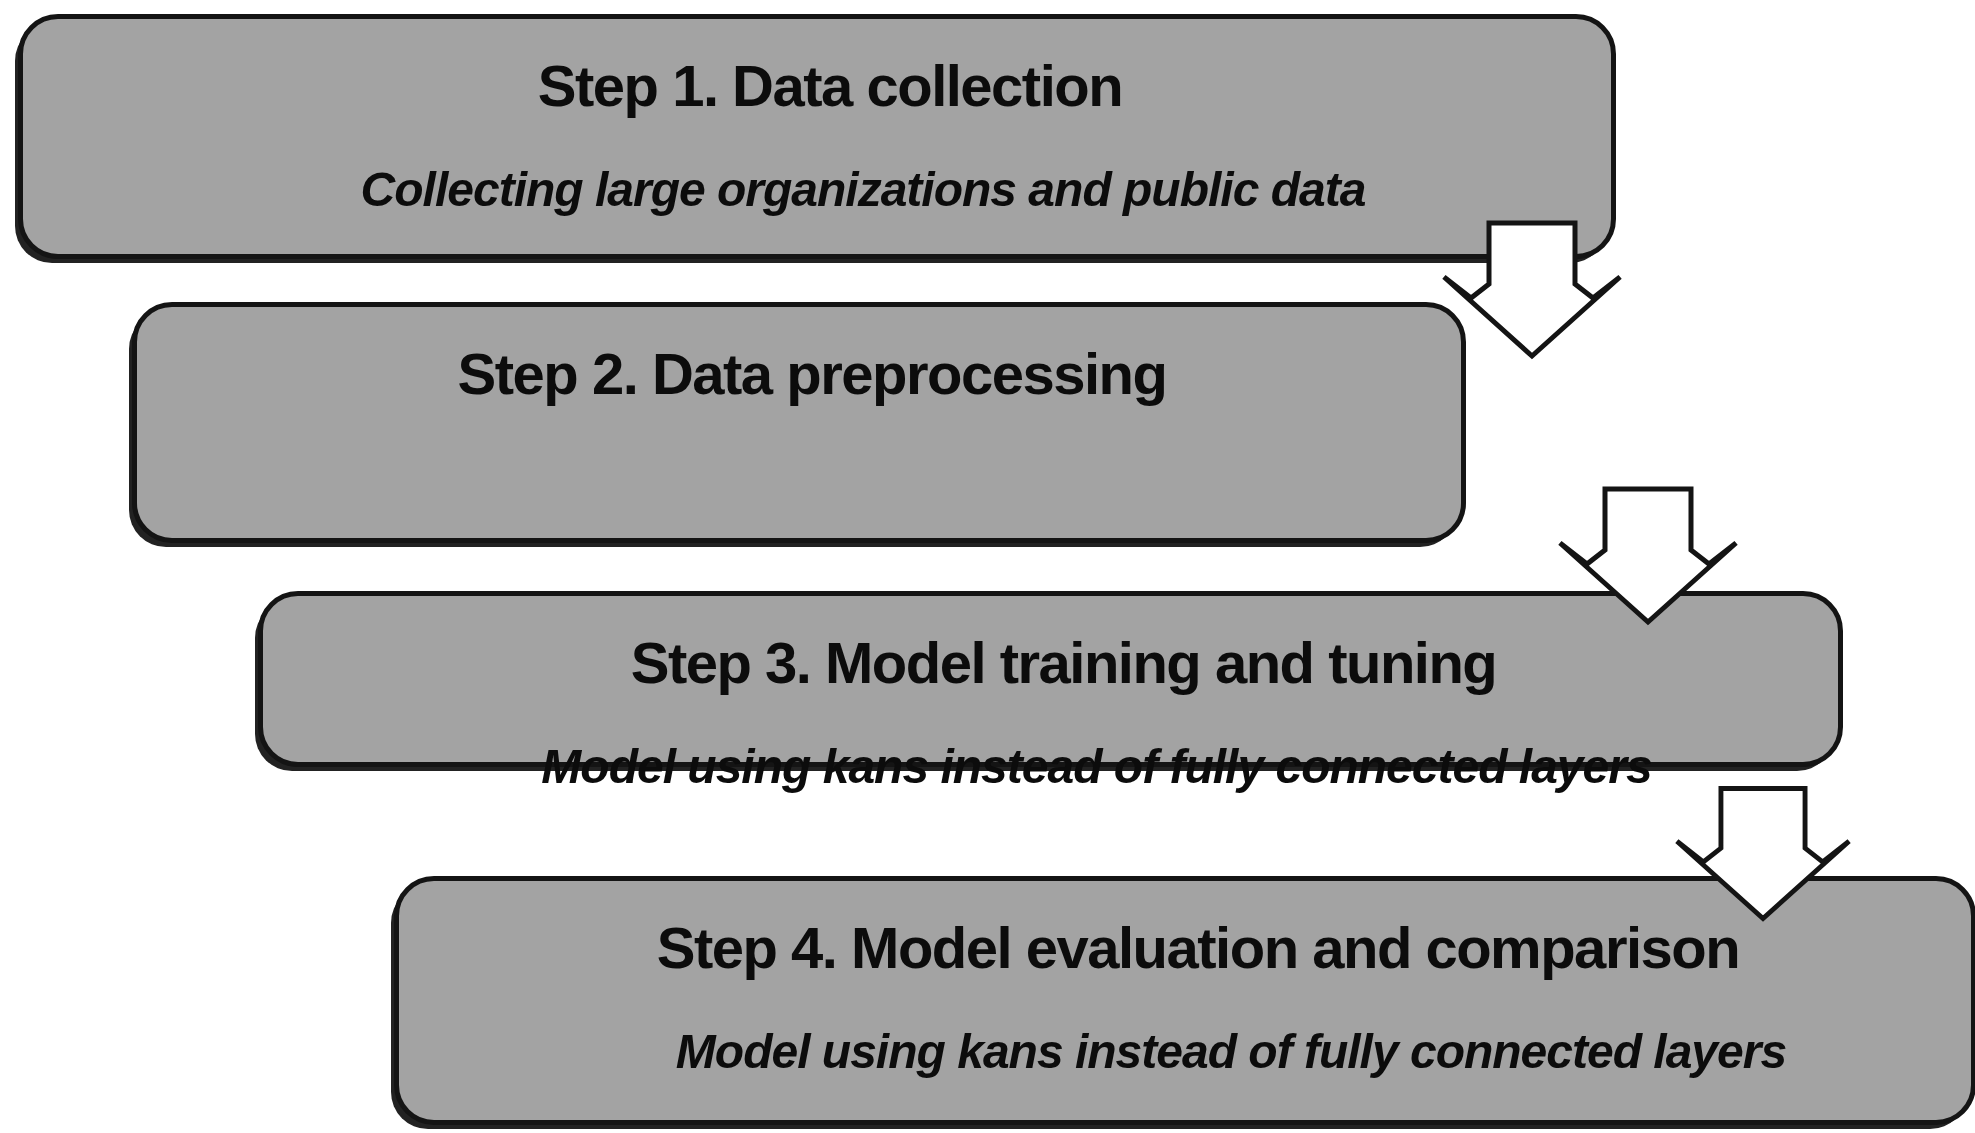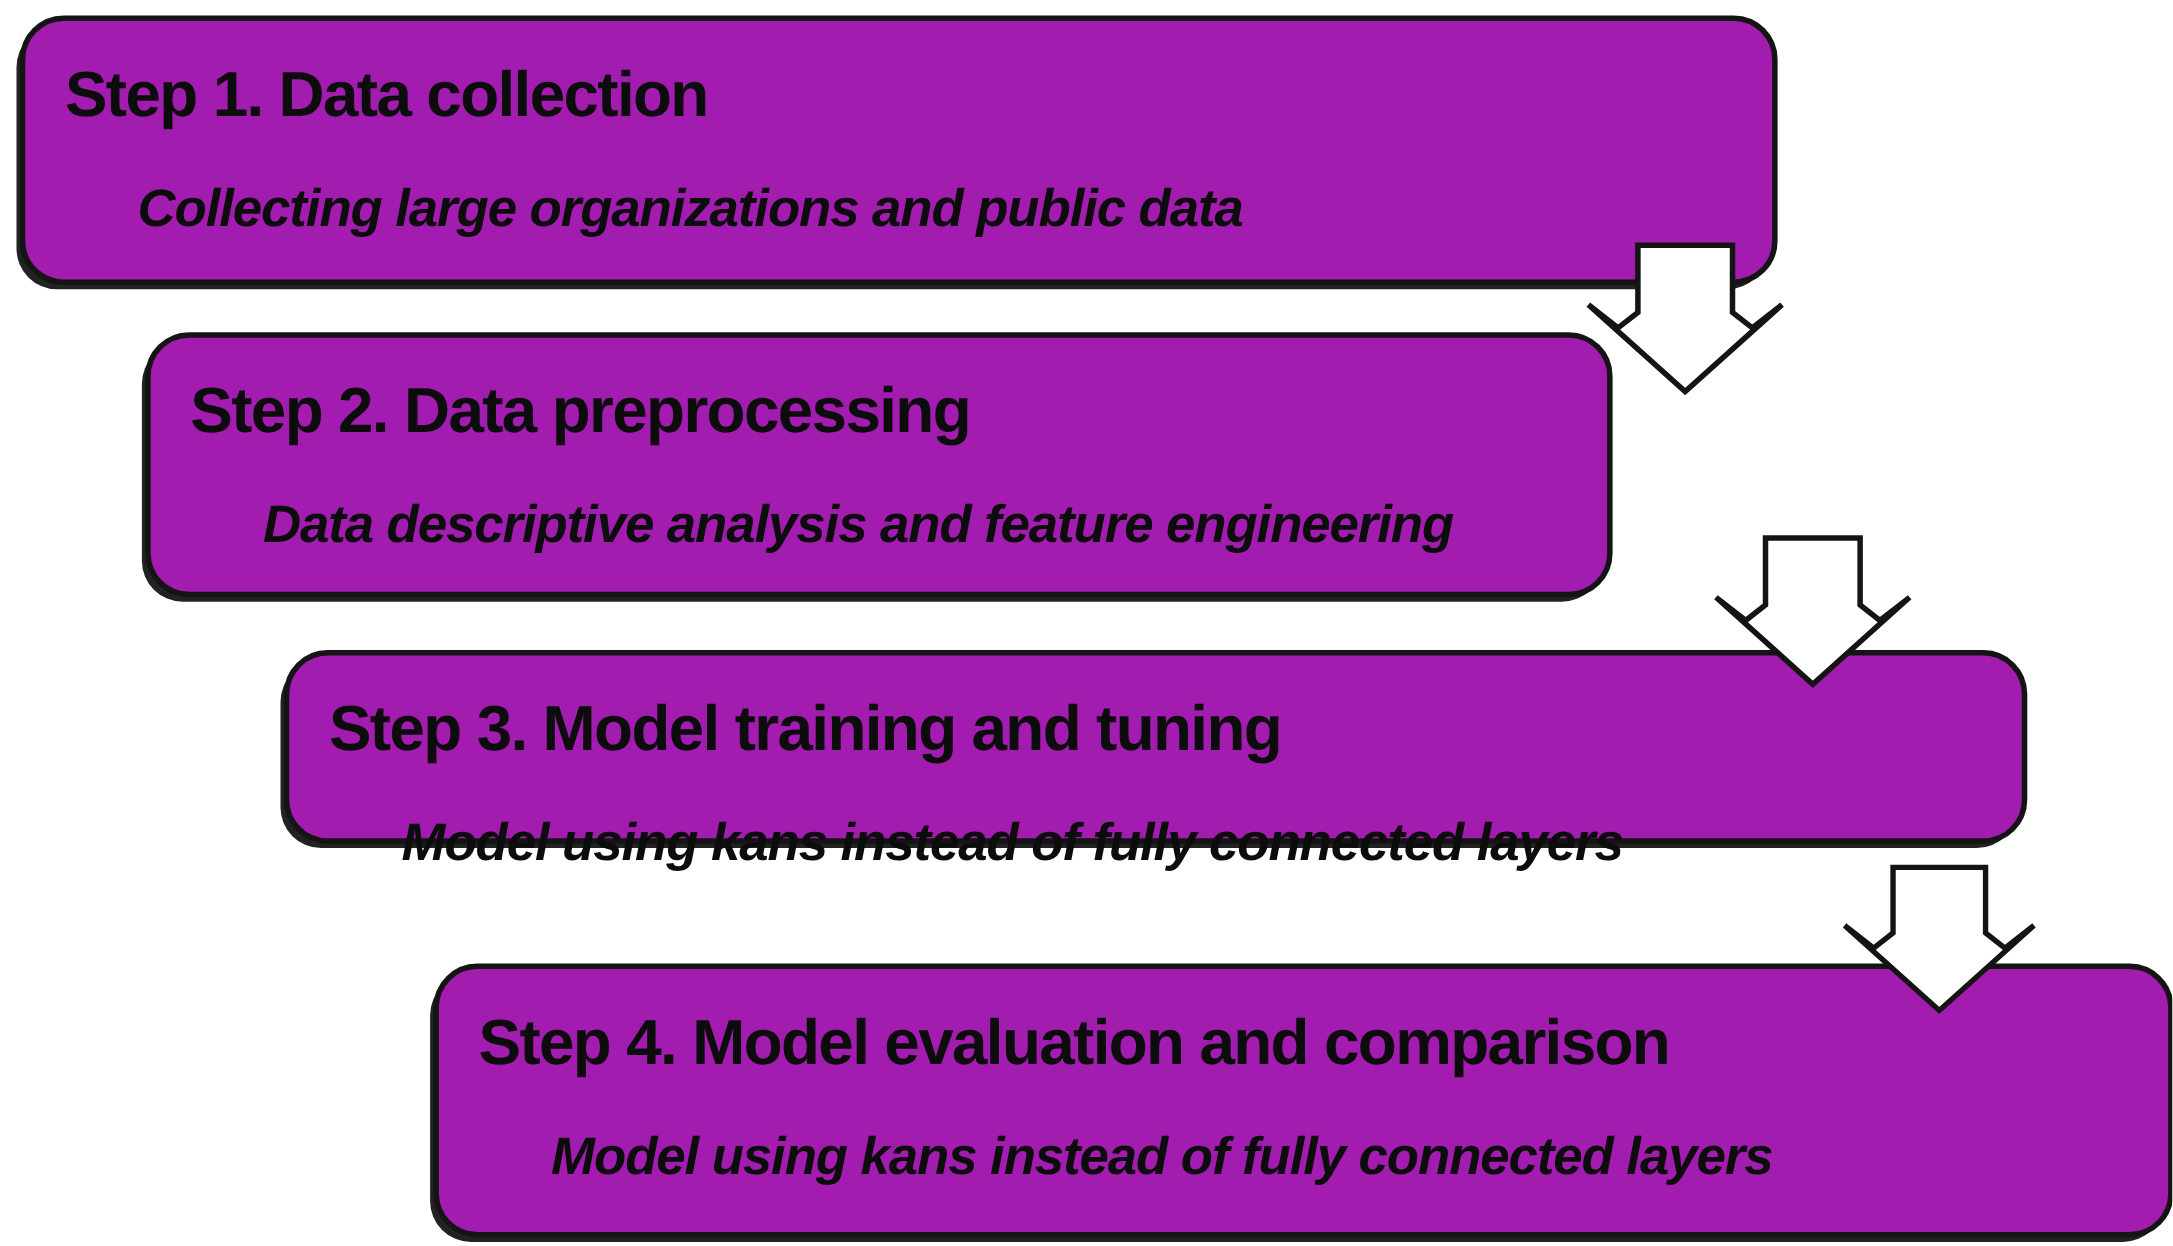--- a/index.html
+++ b/index.html
@@ -11,26 +11,27 @@
     position: relative;
     width: 1975px;
     height: 1133px;
     background: #ffffff;
     font-family: "Liberation Sans", sans-serif;
     overflow: hidden;
   }
   .step-box {
     position: absolute;
     box-sizing: border-box;
-    background: #a21caf;
+    background: #a3a3a3;
     border: 5px solid #141414;
     border-radius: 40px;
     box-shadow: -6px 7px 0 -3px #222222;
     padding: 34px 10px 0 36px;
     z-index: 1;
+    text-align: center;
   }
   .step-title {
     font-size: 58px;
     font-weight: 700;
     letter-spacing: -1.5px;
     color: #0c0c0c;
     white-space: nowrap;
     line-height: 1.15;
   }
   .step-subtitle {
@@ -66,21 +67,20 @@
 
 <div id="canvas">
 
   <div class="step-box" id="box-1">
     <div class="step-title">Step 1. Data collection</div>
     <div class="step-subtitle">Collecting large organizations and public data</div>
   </div>
 
   <div class="step-box" id="box-2">
     <div class="step-title">Step 2. Data preprocessing</div>
-    <div class="step-subtitle">Data descriptive analysis and feature engineering</div>
   </div>
 
   <div class="step-box" id="box-3">
     <div class="step-title">Step 3. Model training and tuning</div>
     <div class="step-subtitle">Model using kans instead of fully connected layers</div>
   </div>
 
   <div class="step-box" id="box-4">
     <div class="step-title">Step 4. Model evaluation and comparison</div>
     <div class="step-subtitle">Model using kans instead of fully connected layers</div>

